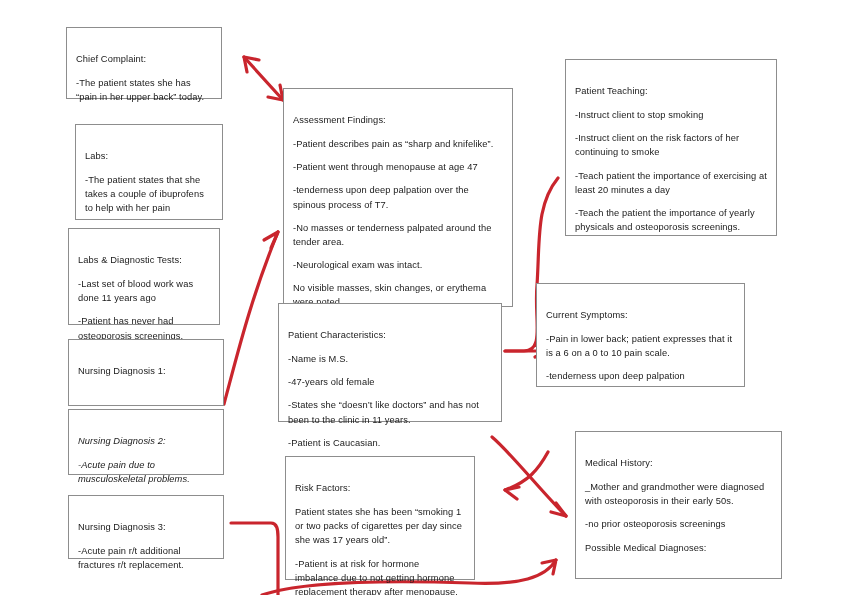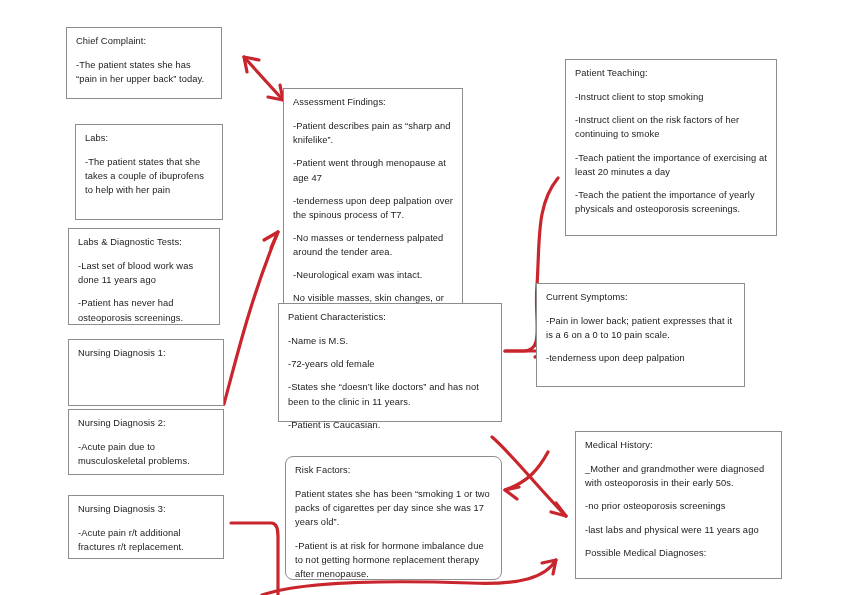--- a/index.html
+++ b/index.html
@@ -27,21 +27,21 @@
     left: 0; top: 0;
     width: 842px;
     height: 595px;
     pointer-events: none;
     z-index: 3;
   }
   .box {
     position: absolute;
     border: 1px solid #8d8d8d;
     background: #ffffff;
-    padding: 6px 9px 6px 9px;
+    padding: 24px 9px 6px 9px;
     z-index: 5;
   }
   .box p {
     margin: 0 0 9px 0;
     font-size: 9.3px;
     line-height: 1.52;
     letter-spacing: 0.01em;
   }
   .box p:last-child { margin-bottom: 0; }
   .box p.title { margin-bottom: 10px; }
@@ -109,49 +109,49 @@
   <div class="box" style="left:68px; top:228px; width:152px; height:97px;">
     <p class="title">Labs &amp; Diagnostic Tests:</p>
     <p>-Last set of blood work was done 11 years ago</p>
     <p>-Patient has never had osteoporosis screenings.</p>
   </div>
 
   <div class="box" style="left:68px; top:339px; width:156px; height:67px;">
     <p class="title">Nursing Diagnosis 1:</p>
   </div>
 
-  <div class="box" style="left:68px; top:409px; width:156px; height:66px;">
+  <div class="box" style="left:68px; top:409px; width:156px; height:66px;font-style:italic;">
     <p class="title">Nursing Diagnosis 2:</p>
     <p>-Acute pain due to musculoskeletal problems.</p>
   </div>
 
   <div class="box" style="left:68px; top:495px; width:156px; height:64px;">
     <p class="title">Nursing Diagnosis 3:</p>
     <p>-Acute pain r/t additional fractures r/t replacement.</p>
   </div>
 
-  <div class="box" style="left:283px; top:88px; width:180px; height:219px;">
+  <div class="box" style="left:283px; top:88px; width:230px; height:219px;">
     <p class="title">Assessment Findings:</p>
     <p>-Patient describes pain as “sharp and knifelike”.</p>
     <p>-Patient went through menopause at age 47</p>
     <p>-tenderness upon deep palpation over the spinous process of T7.</p>
     <p>-No masses or tenderness palpated around the tender area.</p>
     <p>-Neurological exam was intact.</p>
     <p>No visible masses, skin changes, or erythema were noted.</p>
   </div>
 
   <div class="box" style="left:278px; top:303px; width:224px; height:119px;">
     <p class="title">Patient Characteristics:</p>
     <p> -Name is M.S.</p>
-    <p>-72-years old female</p>
+    <p>-47-years old female</p>
     <p>-States she “doesn’t like doctors” and has not been to the clinic in 11 years.</p>
     <p>-Patient is Caucasian.</p>
   </div>
 
-  <div class="box" style="left:285px; top:456px; width:217px; height:124px;border-radius:8px;">
+  <div class="box" style="left:285px; top:456px; width:190px; height:124px;">
     <p class="title">Risk Factors:</p>
     <p>Patient states she has been “smoking 1 or two packs of cigarettes per day since she was 17 years old”.</p>
     <p>-Patient is at risk for hormone imbalance due to not getting hormone replacement therapy after menopause.</p>
   </div>
 
   <div class="box" style="left:565px; top:59px; width:212px; height:177px;">
     <p class="title">Patient Teaching:</p>
     <p>-Instruct client to stop smoking</p>
     <p>-Instruct client on the risk factors of her continuing to smoke</p>
     <p>-Teach patient the importance of exercising at least 20 minutes a day</p>
@@ -161,17 +161,16 @@
   <div class="box" style="left:536px; top:283px; width:209px; height:104px;">
     <p class="title"> Current Symptoms:</p>
     <p>-Pain in lower back; patient expresses that it is a 6 on a 0 to 10 pain scale.</p>
     <p>-tenderness upon deep palpation</p>
   </div>
 
   <div class="box" style="left:575px; top:431px; width:207px; height:148px;">
     <p class="title">Medical History:</p>
     <p>_Mother and grandmother were diagnosed with osteoporosis in their early 50s.</p>
     <p>-no prior osteoporosis screenings</p>
-    <p>-last labs and physical were 11 years ago</p>
     <p>Possible Medical Diagnoses:</p>
   </div>
 
 </div>
 
 </body></html>

